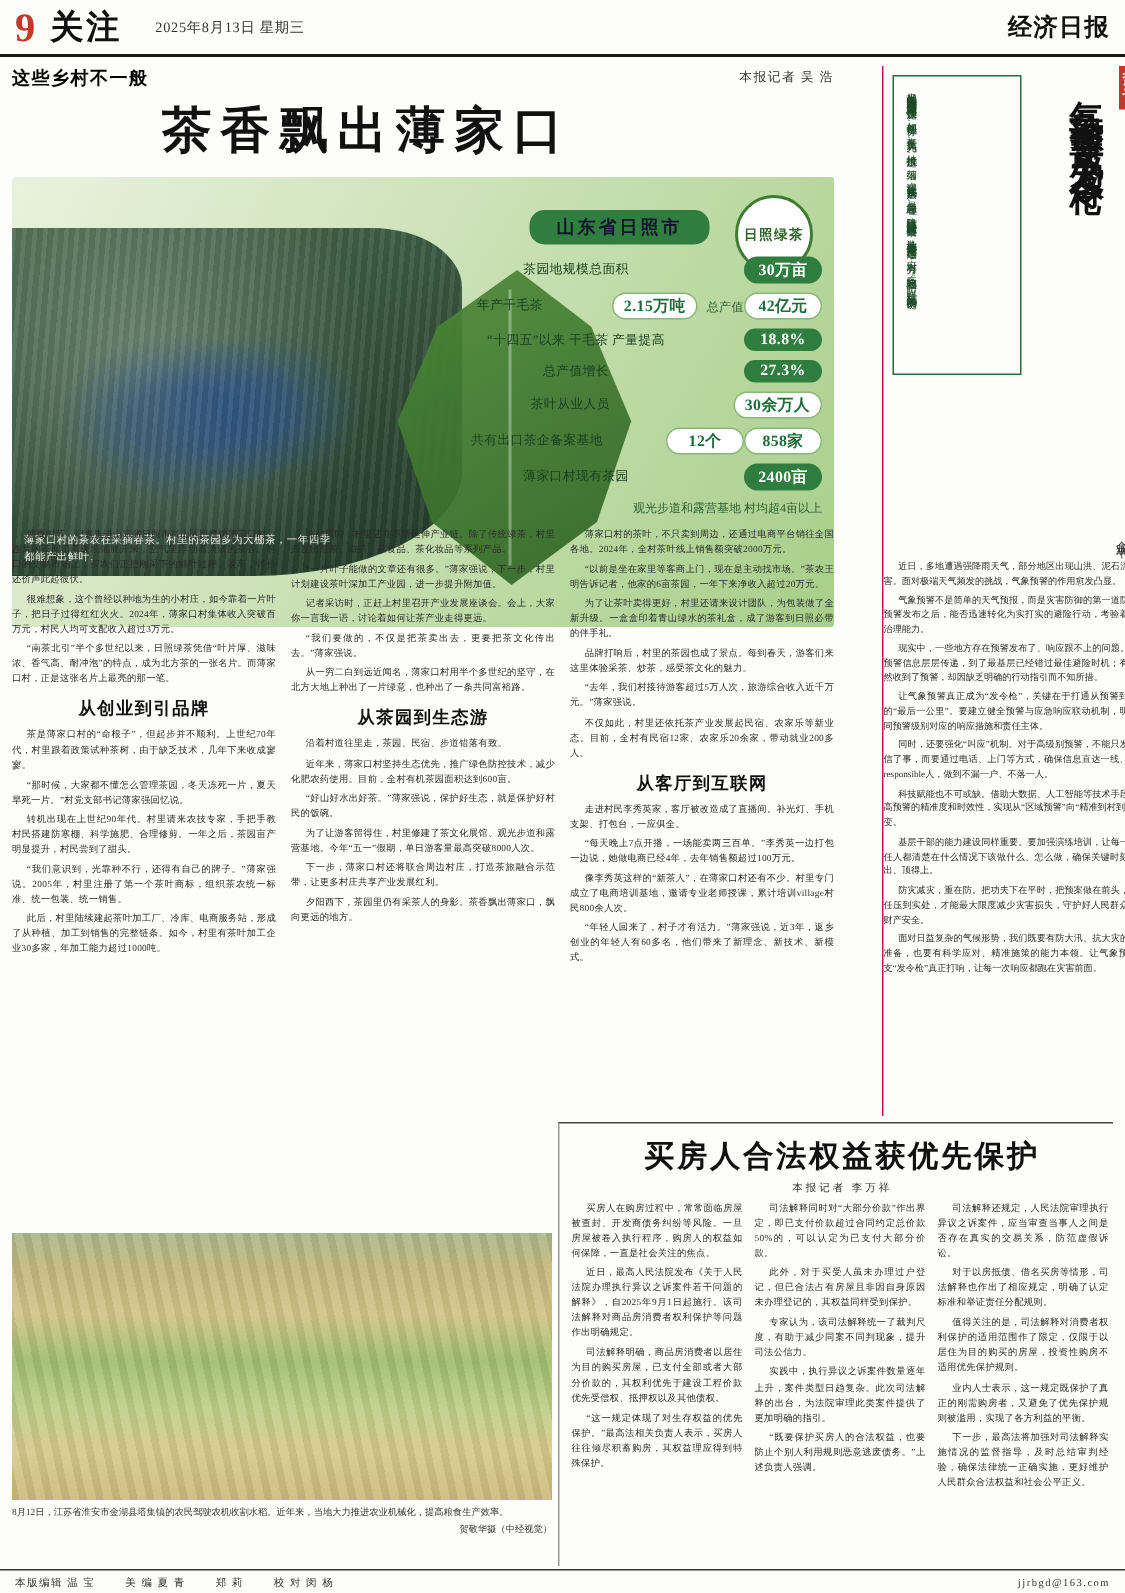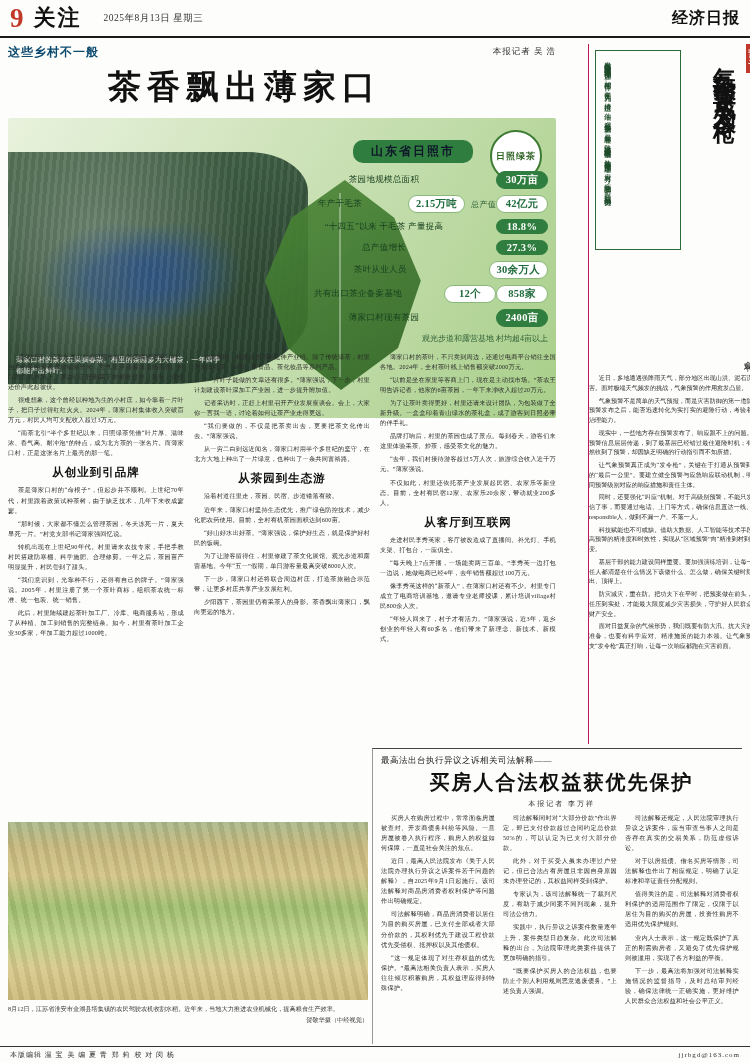--- a/index.html
+++ b/index.html
@@ -47,21 +47,21 @@
   }
 
   
   .main-left {
     position: absolute;
     left: 8px; top: 44px;
     width: 548px;
   }
   .kicker {
     font-size: 12px; font-weight: 700;
-    color: #0c4a6e;
+    color: #000000;
     letter-spacing: 1px;
     margin-bottom: 2px;
   }
   .headline-wrap {
     display: flex; align-items: flex-start;
   }
   .headline {
     font-size: 33px; font-weight: 700;
     letter-spacing: 6px;
     color: #111;
@@ -284,21 +284,21 @@
 
   
   .footer {
     position:absolute; left:0; bottom:0;
     width: 750px; height: 16px;
     border-top: 1px solid #333;
     display:flex; align-items:center;
     font-size: 7px; color:#333;
     letter-spacing:1px;
     padding: 0 10px;
-    gap: 4px;
+    gap: 20px;
   }
   .footer .mail { margin-left:auto; }
 </style>
 </head>
 <body>
 
 <div class="page">
 
   <div class="masthead">
     <div class="page-num">9</div>
@@ -443,21 +443,20 @@
       <p>让气象预警真正成为“发令枪”，关键在于打通从预警到行动的“最后一公里”。要建立健全预警与应急响应联动机制，明确不同预警级别对应的响应措施和责任主体。</p>
       <p>同时，还要强化“叫应”机制。对于高级别预警，不能只发个短信了事，而要通过电话、上门等方式，确保信息直达一线、直达responsible人，做到不漏一户、不落一人。</p>
       <p>科技赋能也不可或缺。借助大数据、人工智能等技术手段，提高预警的精准度和时效性，实现从“区域预警”向“精准到村到户”转变。</p>
       <p>基层干部的能力建设同样重要。要加强演练培训，让每一名责任人都清楚在什么情况下该做什么、怎么做，确保关键时刻拉得出、顶得上。</p>
       <p>防灾减灾，重在防。把功夫下在平时，把预案做在前头，把责任压到实处，才能最大限度减少灾害损失，守护好人民群众生命财产安全。</p>
       <p>面对日益复杂的气候形势，我们既要有防大汛、抗大灾的思想准备，也要有科学应对、精准施策的能力本领。让气象预警这支“发令枪”真正打响，让每一次响应都跑在灾害前面。</p>
     </div>
   </div>
 
   <div class="bottom-right">
-    <div class="shoulder">最高法出台执行异议之诉相关司法解释——</div>
     <div class="br-headline">买房人合法权益获优先保护</div>
     <div class="br-byline">本报记者  李万祥</div>
     <div class="br-cols">
       <div class="br-col body-text">
         <p>买房人在购房过程中，常常面临房屋被查封、开发商债务纠纷等风险。一旦房屋被卷入执行程序，购房人的权益如何保障，一直是社会关注的焦点。</p>
         <p>近日，最高人民法院发布《关于人民法院办理执行异议之诉案件若干问题的解释》，自2025年9月1日起施行。该司法解释对商品房消费者权利保护等问题作出明确规定。</p>
         <p>司法解释明确，商品房消费者以居住为目的购买房屋，已支付全部或者大部分价款的，其权利优先于建设工程价款优先受偿权、抵押权以及其他债权。</p>
         <p>“这一规定体现了对生存权益的优先保护。”最高法相关负责人表示，买房人往往倾尽积蓄购房，其权益理应得到特殊保护。</p>
       </div>
       <div class="br-col body-text">

